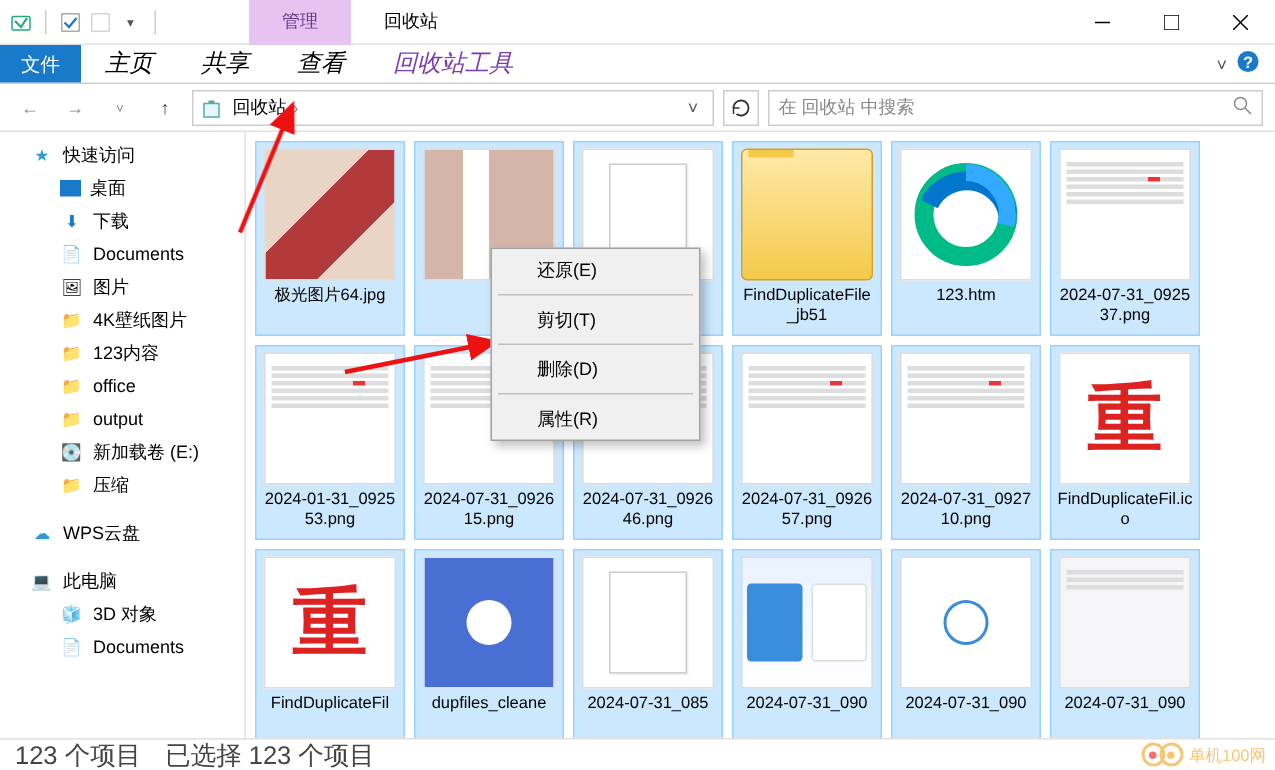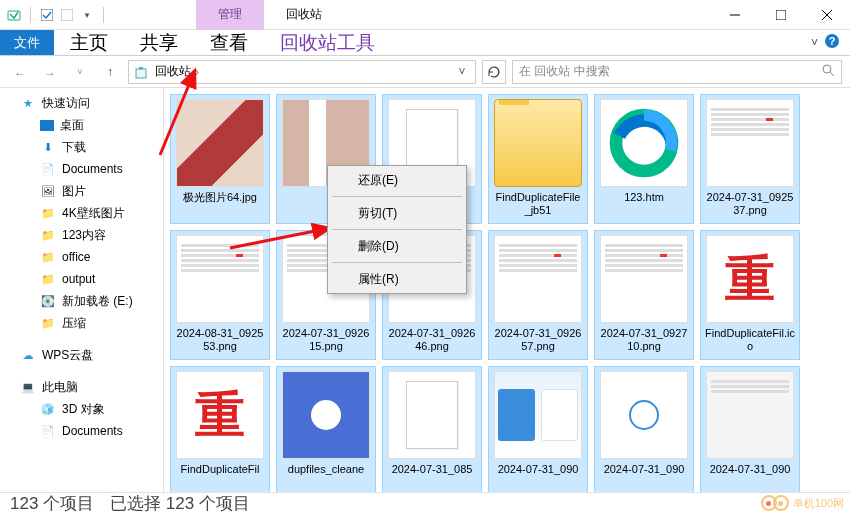--- a/index.html
+++ b/index.html
@@ -3,30 +3,30 @@
 <meta charset="utf-8">
 <style>
 * { margin: 0; padding: 0; box-sizing: border-box; font-family: "Microsoft YaHei", "Segoe UI", sans-serif; }
 body { width: 850px; height: 513px; overflow: hidden; background: #fff; font-size: 12px; color: #000; position: relative; }
 
 
 .titlebar { height: 30px; display: flex; align-items: center; border-bottom: 1px solid #e0e0e0; }
 .titlebar-left { display: flex; align-items: center; gap: 4px; padding-left: 6px; }
 .tb-icon { width: 16px; height: 16px; display: inline-flex; align-items: center; justify-content: center; }
 .qat-sep { width: 1px; height: 16px; background: #ccc; margin: 0 4px; }
-.tab-group { display: flex; height: 30px; margin-left: 88px; }
+.tab-group { display: flex; height: 30px; margin-left: 58px; }
 .tab-manage { background: #e6c3f0; color: #6a3a8a; padding: 0 22px; display: flex; align-items: center; font-size: 12px; }
 .tab-recycle { padding: 0 22px; display: flex; align-items: center; font-size: 12px; }
 .win-controls { margin-left: auto; display: flex; }
 .win-btn { width: 46px; height: 30px; display: flex; align-items: center; justify-content: center; }
 
 
 .ribbon { height: 26px; display: flex; align-items: stretch; border-bottom: 1px solid #d0d0d0; }
 .ribbon-file { background: #1979ca; color: #fff; padding: 0 14px; display: flex; align-items: center; font-size: 13px; }
-.ribbon-tab { padding: 0 16px; display: flex; align-items: center; font-size: 19px; }
+.ribbon-tab { padding: 0 16px; display: flex; align-items: center; font-size: 16px; font-style: italic; }
 .ribbon-tab.context { color: #7a3bb0; }
 .ribbon-right { margin-left: auto; display: flex; align-items: center; gap: 6px; padding-right: 10px; }
 
 
 .addr-row { height: 32px; display: flex; align-items: center; gap: 6px; padding: 0 8px; border-bottom: 1px solid #e0e0e0; }
 .nav-btn { width: 24px; height: 24px; display: flex; align-items: center; justify-content: center; color: #888; }
 .nav-btn.enabled { color: #333; }
 .addr-box { flex: 1; height: 24px; border: 1px solid #ccc; display: flex; align-items: center; padding: 0 4px; gap: 6px; }
 .addr-crumb { display: flex; align-items: center; gap: 4px; }
 .addr-drop { margin-left: auto; width: 18px; text-align: center; color: #555; }
@@ -297,21 +297,21 @@
         <div class="thumb">
           <div class="thumb-ss">
             <div class="line"></div>
             <div class="line"></div>
             <div class="line marked"></div>
             <div class="line"></div>
             <div class="line"></div>
             <div class="line"></div>
           </div>
         </div>
-        <div class="lbl">2024-08-31_092553.png</div>
+        <div class="lbl">2024-01-31_092553.png</div>
       </div>
       <div class="item">
         <div class="thumb">
           <div class="thumb-ss">
             <div class="line"></div>
             <div class="line"></div>
             <div class="line marked"></div>
             <div class="line"></div>
             <div class="line"></div>
             <div class="line"></div>

